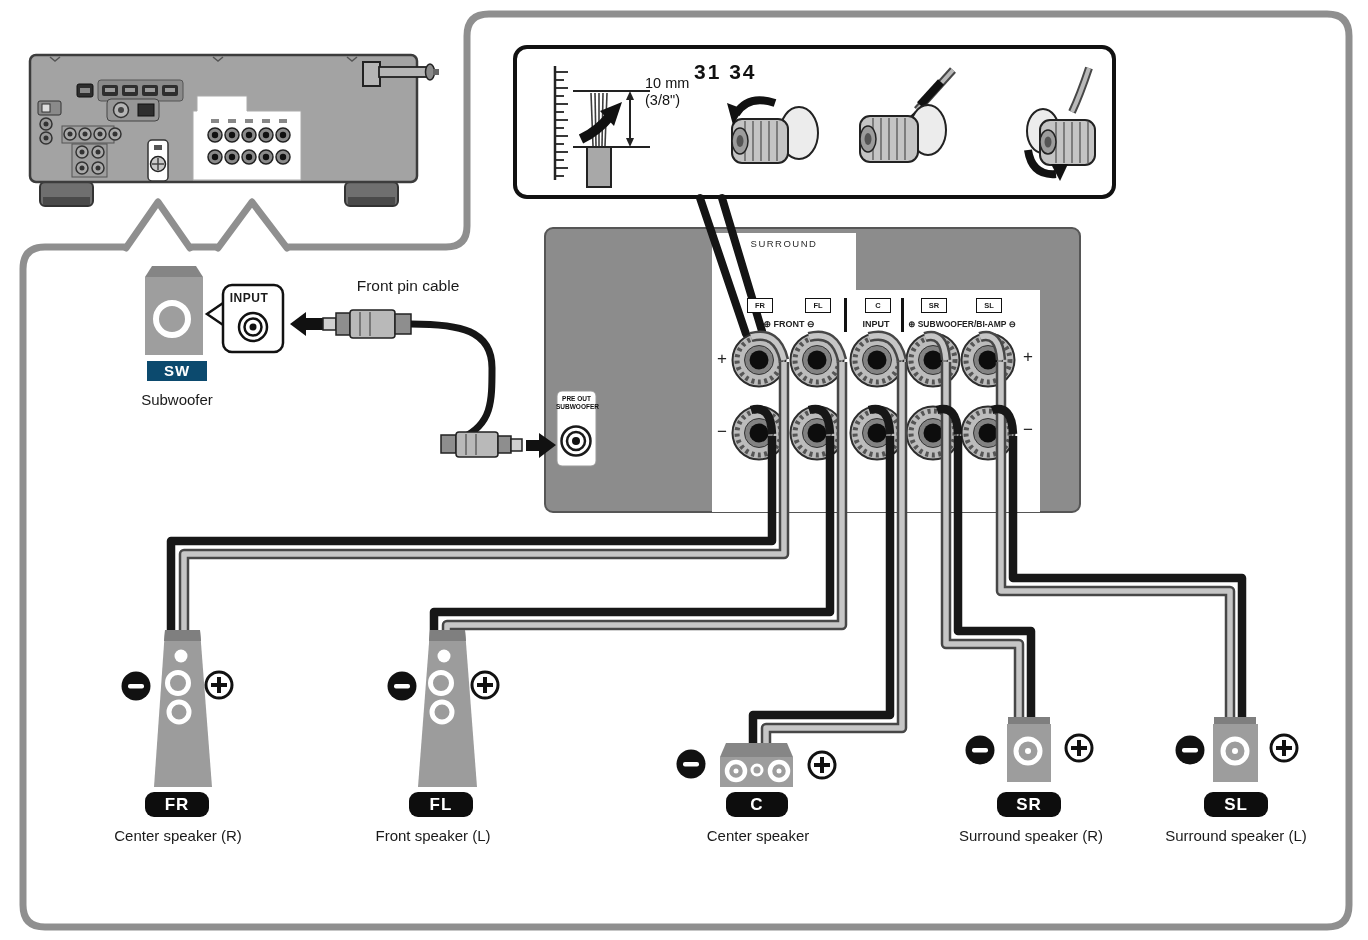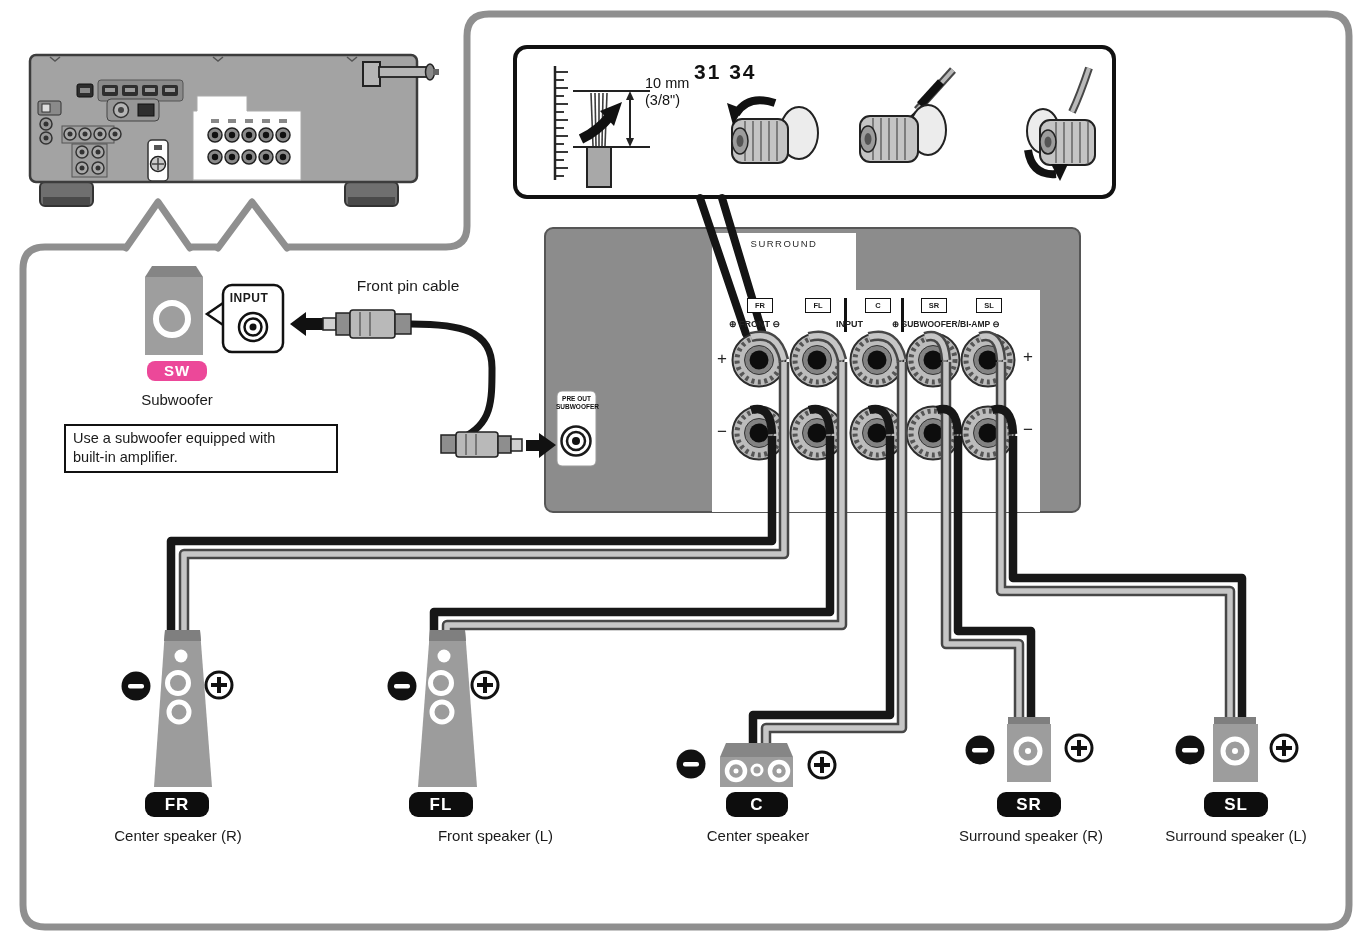--- a/index.html
+++ b/index.html
@@ -13,46 +13,42 @@
   #inset-box{left:513px;top:45px;width:595px;height:146px;border:4px solid #111;border-radius:14px;background:#fff;}
   #pages{left:694px;top:60px;width:90px;font-size:21px;font-weight:bold;letter-spacing:2px;color:#111;}
   #dim1{left:645px;top:75px;font-size:14.5px;color:#111;}
   #dim2{left:645px;top:92px;font-size:14.5px;color:#111;}
   
   #note-box{left:64px;top:424px;width:263px;height:42px;border:2px solid #111;background:#fff;
             font-size:14.5px;line-height:19px;padding:3px 0 0 7px;}
   
   #audio-pin-cable{left:318px;top:277px;width:180px;font-size:15.5px;}
   #input-label{left:223px;top:291px;width:52px;font-size:12px;font-weight:bold;letter-spacing:.5px;}
-  #sw-badge{left:147px;top:361px;width:60px;height:20px;background:#ec4899;border-radius:8px;
+  #sw-badge{left:147px;top:361px;width:60px;height:20px;background:#0c4a6e;border-radius:0;
             color:#fff;font-weight:bold;font-size:15px;line-height:20px;letter-spacing:1px;}
   #sw-label{left:112px;top:391px;width:130px;font-size:15px;}
   
   #speakers-tab-label{left:712px;top:238px;width:144px;font-size:9.5px;letter-spacing:1.5px;color:#2b2b2b;}
   .term-id{position:absolute;top:298px;width:24px;height:13px;border:1.5px solid #111;background:#fff;
            font-size:7.5px;font-weight:bold;text-align:center;line-height:13px;}
-  .grp{position:absolute;top:319px;font-size:9px;font-weight:bold;color:#222;}
+  .grp{position:absolute;top:319px;font-size:9px;font-weight:bold;color:#222;text-align:center;}
   .pm{position:absolute;width:18px;font-size:17px;color:#222;text-align:center;}
   
   #preout-text{left:556px;top:395px;width:41px;font-size:6.5px;font-weight:bold;line-height:7.5px;text-align:center;color:#111;}
   
   .spk-badge{position:absolute;top:792px;height:25px;background:#0d0d0d;border-radius:9px;color:#fff;
              font-weight:bold;font-size:17px;text-align:center;line-height:25px;letter-spacing:1px;}
   .spk-label{position:absolute;top:827px;width:220px;font-size:15px;text-align:center;}
 </style>
 </head>
 <body>
 
 <div id="stage">
 
   <div class="abs" id="inset-box"></div>
-  <div class="abs" id="note-box">
-    <div>Use a subwoofer equipped with</div>
-    <div>built-in amplifier.</div>
-  </div>
 
   <svg width="1368" height="940" viewBox="0 0 1368 940">
 
     <g stroke="#8f8f8f" stroke-width="7" fill="none" stroke-linecap="round">
       <path d="M 289,247 H 446 Q 467,247 467,226 V 36 Q 467,14 489,14 H 1327 Q 1349,14 1349,36 V 905 Q 1349,927 1327,927 H 45 Q 23,927 23,905 V 269 Q 23,247 45,247 H 124"></path>
       <path d="M 192,247 H 216"></path>
       <path d="M 158,202 L 126,248 M 158,202 L 190,248"></path>
       <path d="M 252,202 L 218,248 M 252,202 L 287,248"></path>
     </g>
 
@@ -486,18 +482,18 @@
   <div class="txt ctr" id="sw-badge">SW</div>
   <div class="txt ctr" id="sw-label">Subwoofer</div>
 
   <div class="spk-badge" style="left:145px;width:64px;">FR</div>
   <div class="spk-badge" style="left:409px;width:64px;">FL</div>
   <div class="spk-badge" style="left:726px;width:62px;">C</div>
   <div class="spk-badge" style="left:997px;width:64px;">SR</div>
   <div class="spk-badge" style="left:1204px;width:64px;">SL</div>
 
   <div class="spk-label" style="left:68px;">Center speaker (R)</div>
-  <div class="spk-label" style="left:333px;text-align:right;">Front speaker (L)</div>
+  <div class="spk-label" style="left:323px;">Front speaker (L)</div>
   <div class="spk-label" style="left:648px;">Center speaker</div>
   <div class="spk-label" style="left:921px;">Surround speaker (R)</div>
   <div class="spk-label" style="left:1126px;">Surround speaker (L)</div>
 
 </div>
 
 </body></html>

